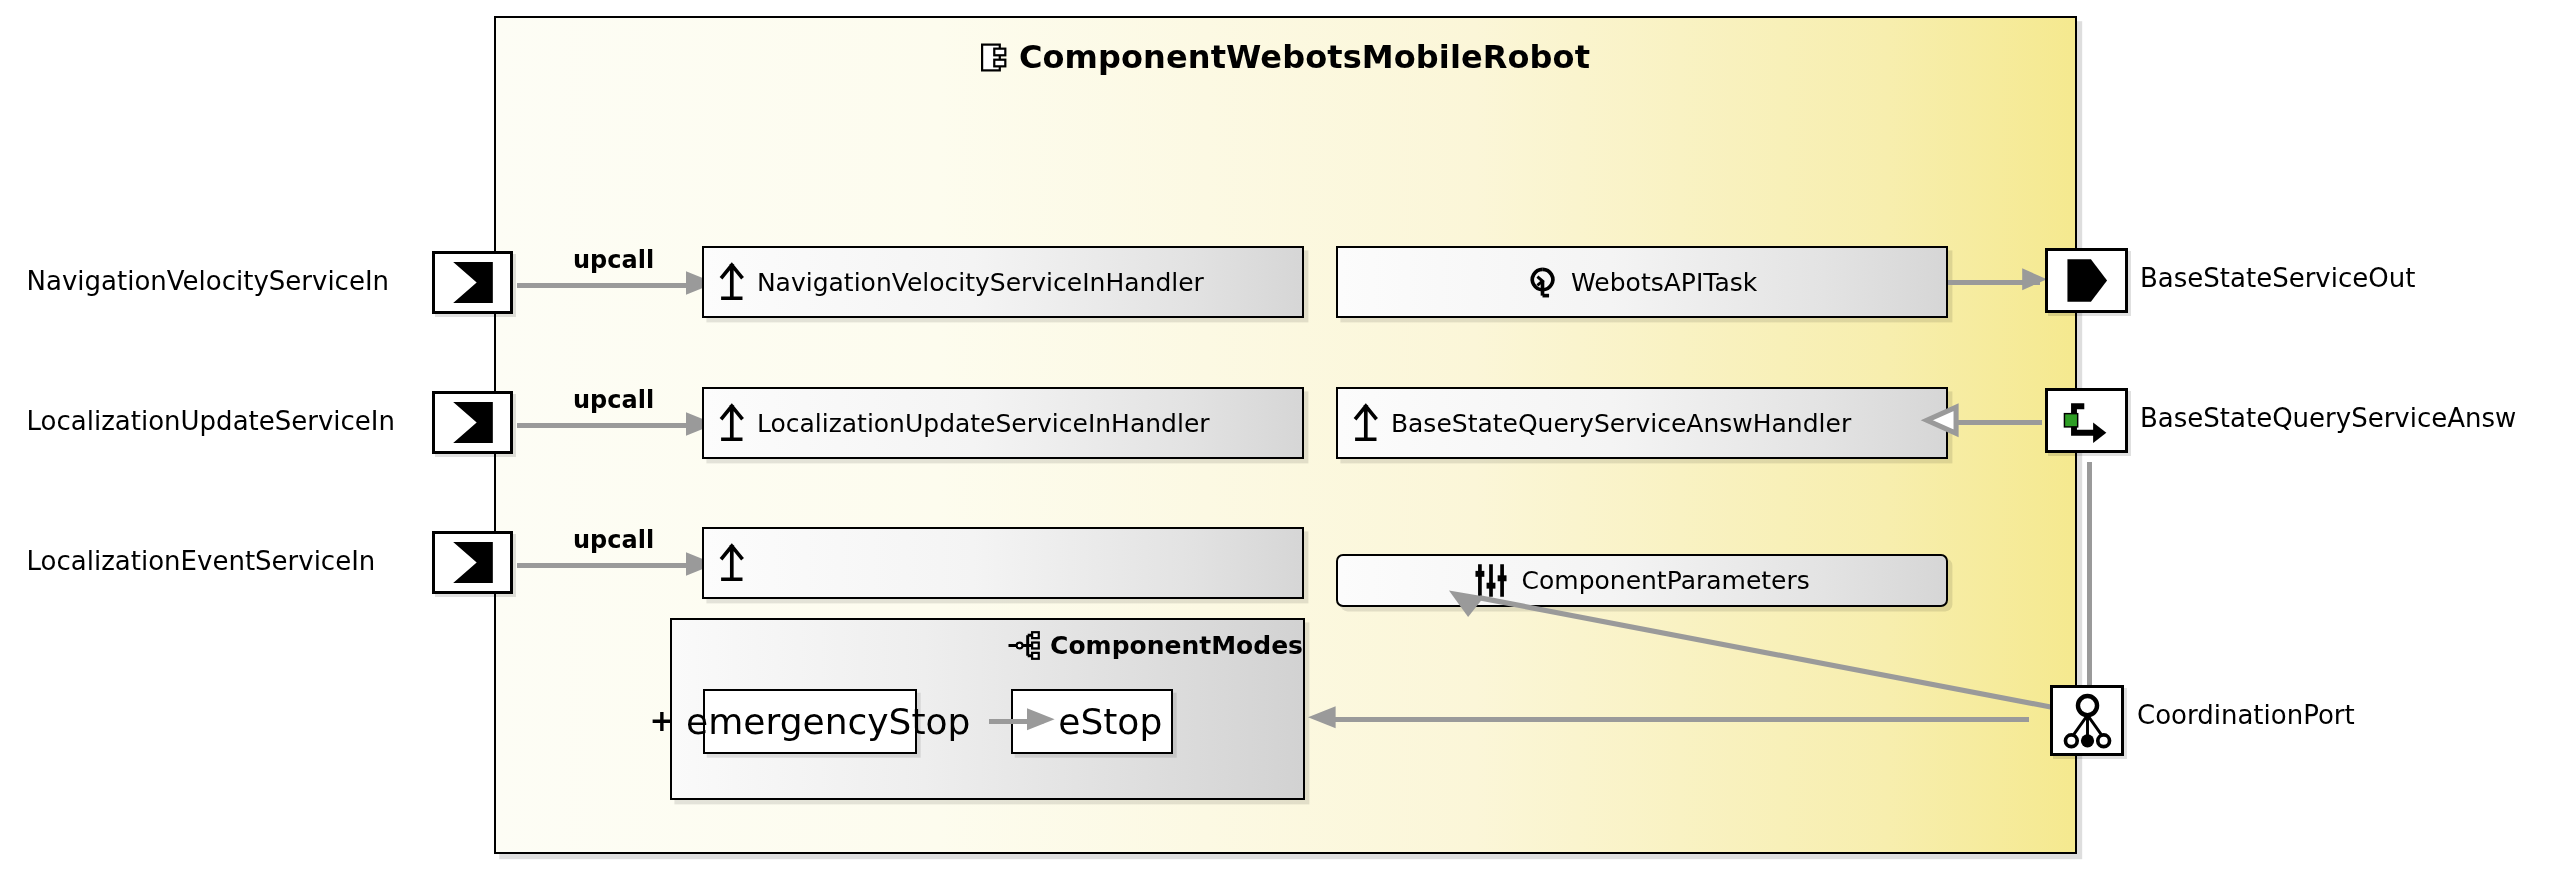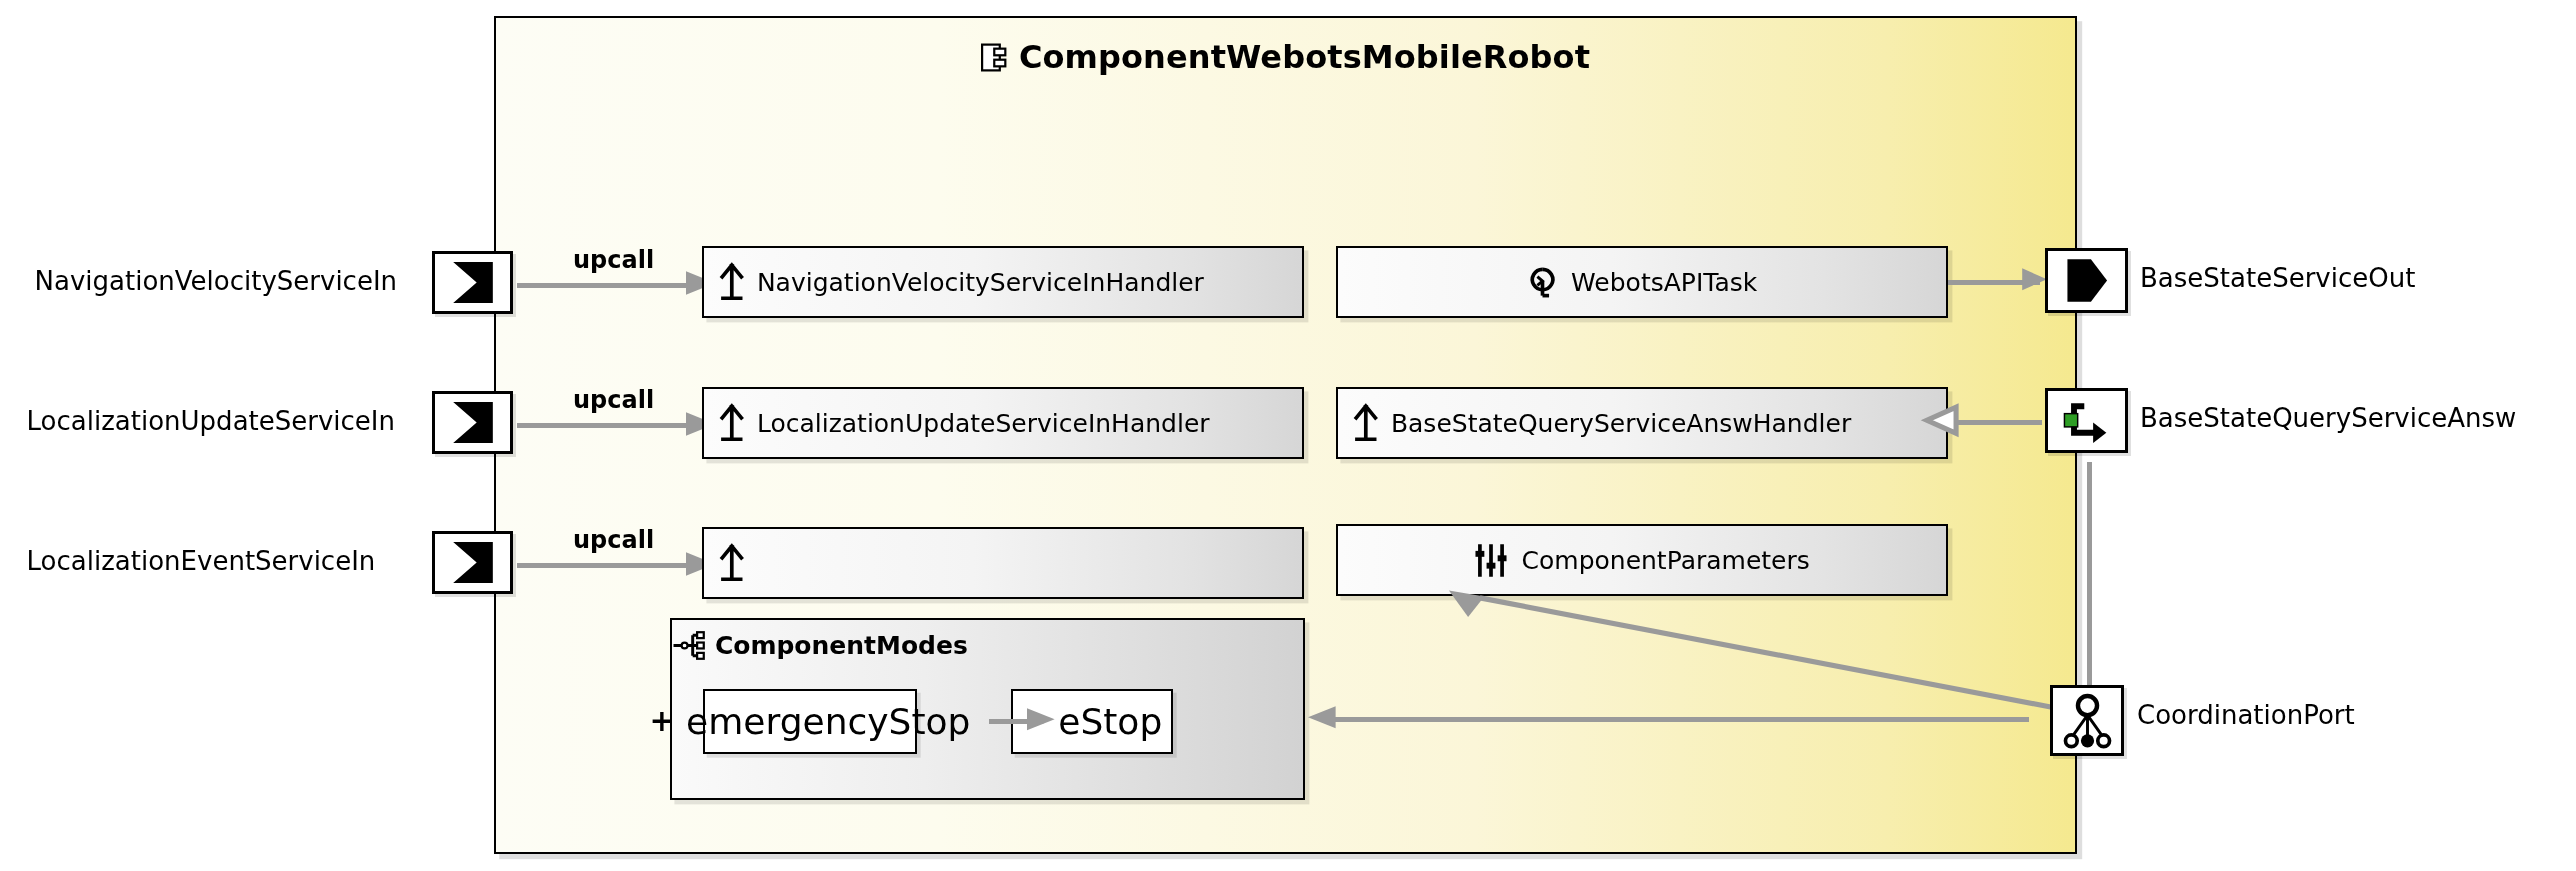--- a/index.html
+++ b/index.html
@@ -36,21 +36,21 @@
   .ebox.left-al{justify-content:flex-start;padding-left:16px;}
 
   
   #modes-box{
     left:670px;top:618px;width:635px;height:182px;
     border:2.2px solid #000;box-sizing:border-box;
     background:linear-gradient(to right,#fafafa 0%,#eeeeee 40%,#dedede 75%,#d2d2d2 100%);
     box-shadow:4.4px 4.4px 0 rgba(0,0,0,.10);
   }
   #modes-title{position:absolute;left:0;top:10.3px;width:100%;
-    display:flex;align-items:center;justify-content:flex-start;gap:8.9px;}
+    display:flex;align-items:center;justify-content:flex-end;gap:8.9px;}
   #modes-title .t{font-size:25px;font-weight:bold;color:#000;}
   .mode-state{
     position:absolute;border:2.2px solid #000;background:#ffffff;
     box-shadow:3.7px 3.7px 0 rgba(0,0,0,.10);box-sizing:border-box;
     display:flex;align-items:center;justify-content:center;gap:11.8px;
   }
   .mode-state .sym{font-size:29.5px;font-weight:bold;line-height:1;}
   .mode-state .nm{font-size:36px;color:#000;white-space:nowrap;}
 
   
@@ -143,21 +143,21 @@
 
 <div class="abs ebox left-al" style="left:1336px;top:387px;width:612px;height:72px;">
   <span>
     <svg width="23.6" height="40" viewBox="0 0 32 54">
       <path d="M16 4 L3 20 M16 4 L29 20 M16 5 L16 46 M4 49 L28 49" stroke="#000" stroke-width="5" fill="none" stroke-linecap="square"></path>
     </svg>
   </span>
   <span class="lbl">BaseStateQueryServiceAnswHandler</span>
 </div>
 
-<div class="abs ebox" style="left:1336px;top:524px;width:612px;height:72px;">
+<div class="abs ebox" style="left:1336px;top:554px;width:612px;height:53px;border-radius:7px;">
   <span>
     <svg width="34" height="37" viewBox="0 0 46 50">
       <path d="M8 3 L8 47 M23 3 L23 47 M38 3 L38 47" stroke="#000" stroke-width="5" fill="none"></path>
       <rect x="2" y="12" width="12" height="8" fill="#000"></rect>
       <rect x="17" y="28" width="12" height="8" fill="#000"></rect>
       <rect x="32" y="18" width="12" height="8" fill="#000"></rect>
     </svg>
   </span>
   <span class="lbl">ComponentParameters</span>
 </div>
@@ -213,21 +213,21 @@
 <div class="conn conn-h" style="left:1328px;top:717px;width:701px;"></div>
 <svg class="abs" style="left:1308px;top:702px;" width="32" height="32" viewBox="0 0 44 44">
   <polygon points="38,6 0,21 38,36" fill="#9a9a9a"></polygon>
 </svg>
 
 <div class="port" style="left:432px;top:251px;width:81px;height:63px;">
   <svg width="46" height="47" viewBox="0 0 62 64">
     <polygon points="4,4 58,4 58,60 4,60 36,32" fill="#000"></polygon>
   </svg>
 </div>
-<div class="port-label" style="left:26.6px;top:266px;margin-left:8px;">NavigationVelocityServiceIn</div>
+<div class="port-label" style="left:26.6px;top:266px;">NavigationVelocityServiceIn</div>
 
 <div class="port" style="left:432px;top:391px;width:81px;height:63px;">
   <svg width="46" height="47" viewBox="0 0 62 64">
     <polygon points="4,4 58,4 58,60 4,60 36,32" fill="#000"></polygon>
   </svg>
 </div>
 <div class="port-label" style="left:26.6px;top:406px;">LocalizationUpdateServiceIn</div>
 
 <div class="port" style="left:432px;top:531px;width:81px;height:63px;">
   <svg width="46" height="47" viewBox="0 0 62 64">

